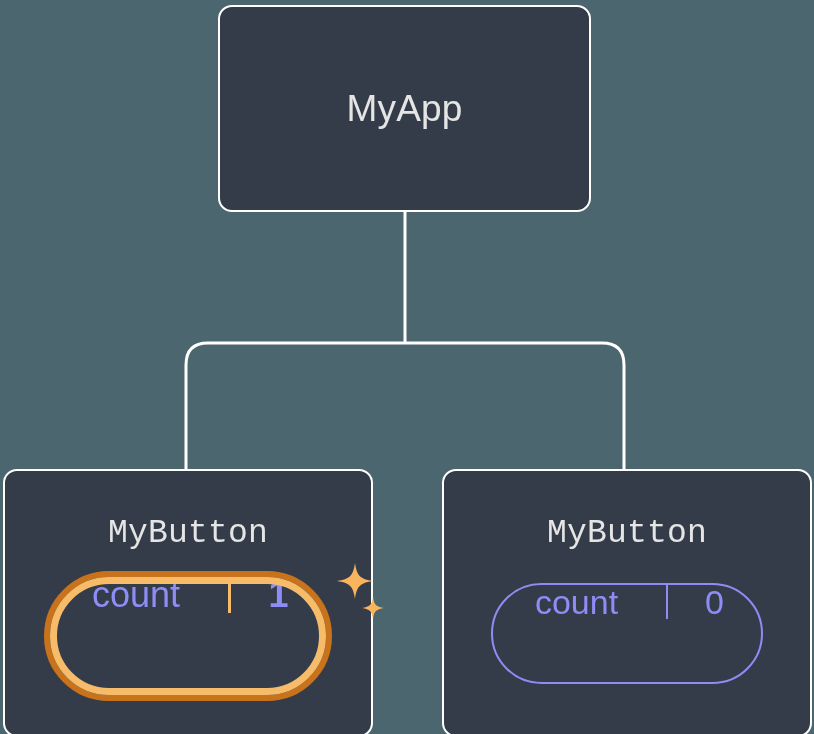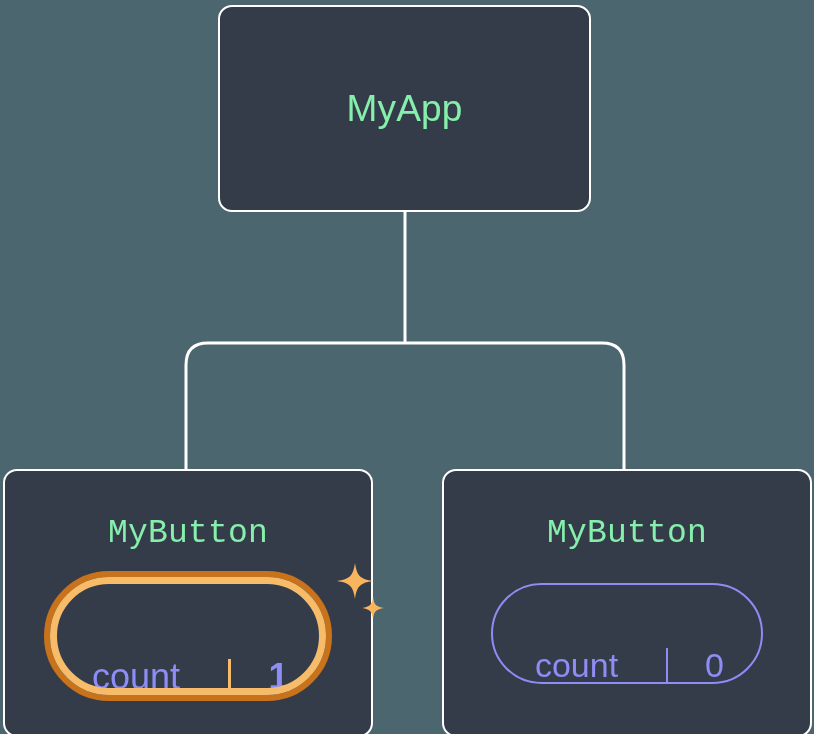--- a/index.html
+++ b/index.html
@@ -49,21 +49,21 @@
     top: 469px;
     width: 370px;
     height: 268px;
     justify-content: flex-start;
     padding-top: 46px;
   }
   .node-child-left  { left: 3px; }
   .node-child-right { left: 442px; }
 
   .node-title {
-    color: #86efac;
+    color: #e5e5e5;
     font-size: 37px;
     font-weight: 400;
     letter-spacing: 0.2px;
     line-height: 1;
     white-space: nowrap;
   }
   .node-child .node-title {
     font-size: 33px;
     font-family: Liberation Mono, monospace;
   }
@@ -71,21 +71,21 @@
   
   .pill-wrap {
     position: relative;
     margin-top: 21px;
     display: flex;
     align-items: center;
   }
   .pill {
     box-sizing: border-box;
     display: flex;
-    align-items: flex-end;
+    align-items: flex-start;
     border-radius: 999px;
     background: transparent;
   }
   
   .pill-plain {
     width: 272px;
     height: 101px;
     border: 2px solid #8d8df5;
   }
   

